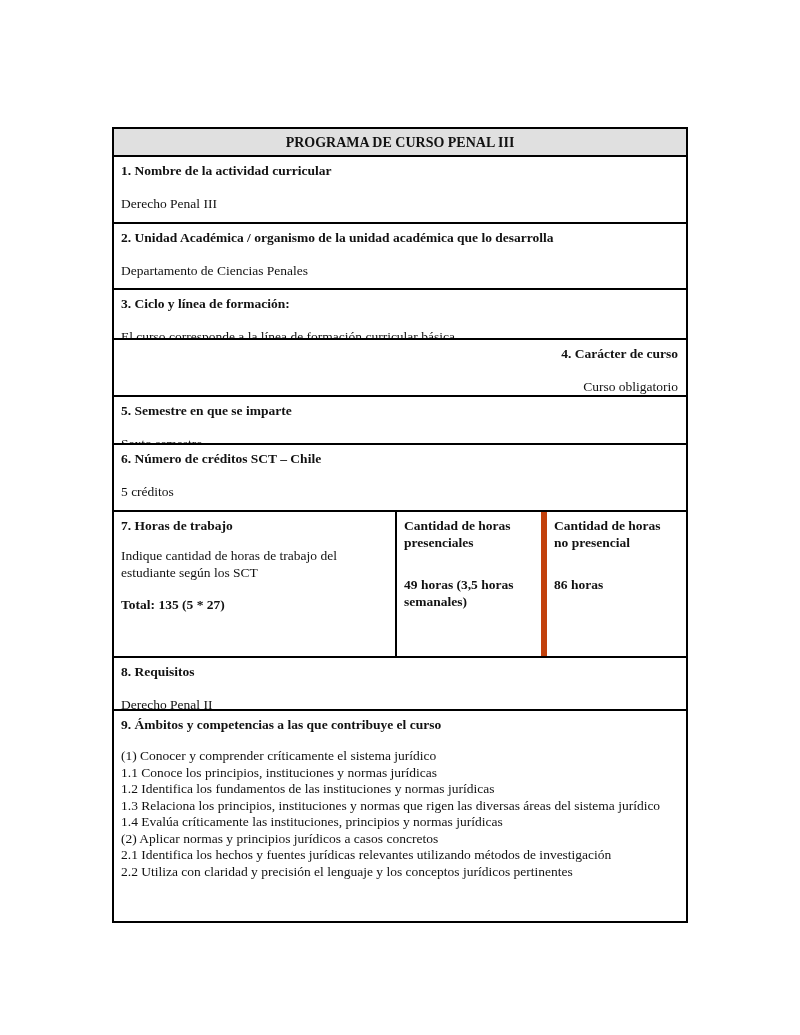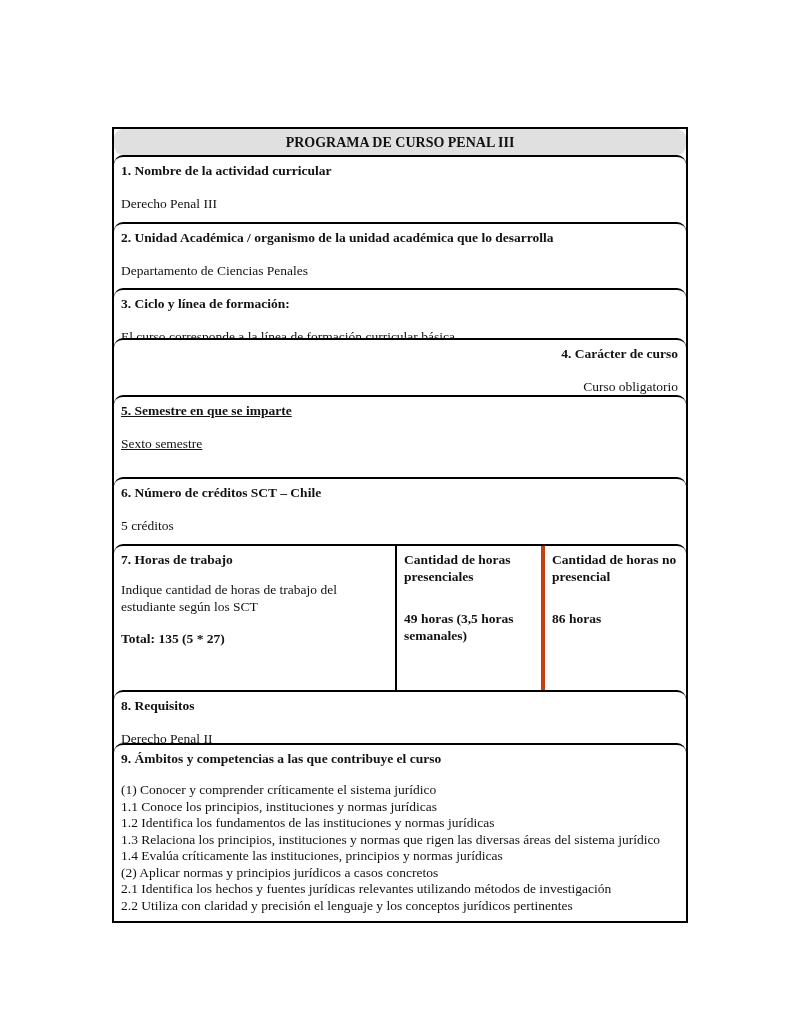--- a/index.html
+++ b/index.html
@@ -18,41 +18,40 @@
     border:2px solid #000;
     display:flex; flex-direction:column;
     background:#fff;
   }
   .row {
     border-top:2px solid #000;
     padding:5px 8px 0 7px;
     font-size:13.5px;
     line-height:17px;
     overflow:hidden;
-    border-radius:9px;
   }
   .header-row {
     border-top:none;
     height:26px;
     background:#e0e0e0;
     display:flex; align-items:center; justify-content:center;
     font-weight:bold; font-size:14px;
     padding:0;
   }
   .t { font-weight:bold; }
   .c { margin-top:16px; }
   .r1 { height:67px; } .r2 { height:66px; } .r3 { height:50px; }
-  .r4 { height:57px;text-align:right; } .r5 { height:82px;text-decoration:underline; } .r6 { height:67px; }
+  .r4 { height:57px;text-align:right; } .r5 { height:48px; } .r6 { height:67px; }
   .r7 { height:146px; padding:0; display:flex; }
   .r8 { height:53px; }
   .r9 { flex:1; }
   .col { padding:5px 8px 0 7px; height:100%; }
   .col-main { width:281px; }
   .col-pres { width:146px; border-left:2px solid #000; }
-  .col-nopres { flex:1; border-left:4px solid #c2410c; }
+  .col-nopres { flex:1; border-left:6px solid #c2410c; }
   .col .c { margin-top:13px; }
   .col .v { margin-top:25px; }
   .total { margin-top:15px; }
   .lines { margin-top:15px; line-height:16.5px; }
 </style>
 </head>
 <body>
 
 <div class="page">
   <div class="course-table">

